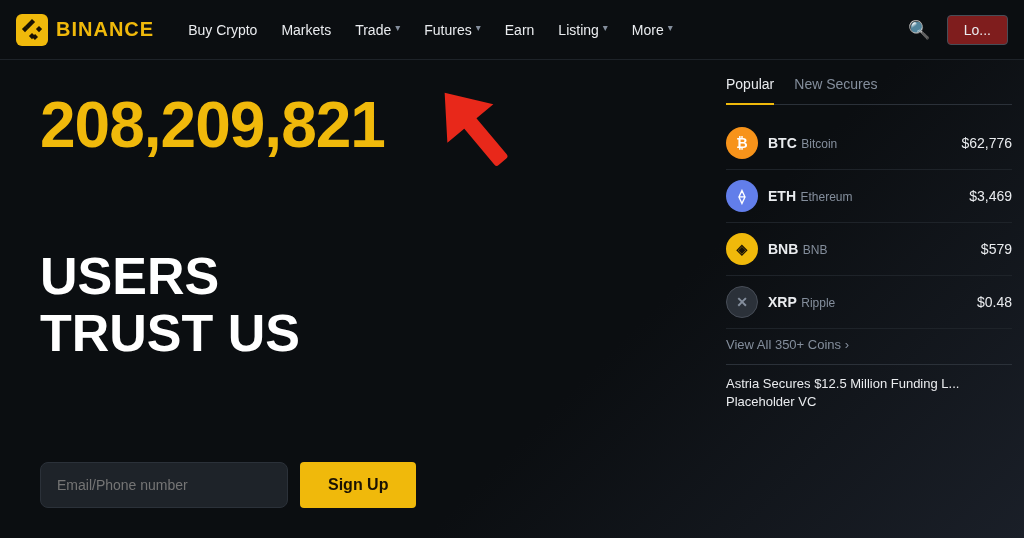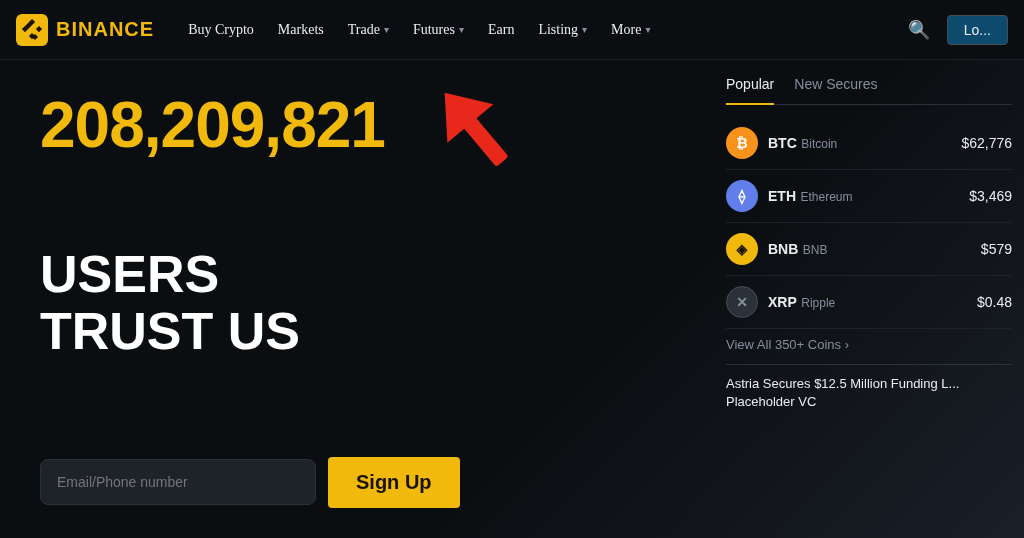--- a/index.html
+++ b/index.html
@@ -45,44 +45,42 @@
       gap: 4px;
       flex: 1;
     }
     .nav-item {
       padding: 8px 10px;
       font-size: 14px;
       color: #eaecef;
       cursor: pointer;
       white-space: nowrap;
       display: flex;
-      align-items: center;
       gap: 4px;
       border-radius: 4px;
-      font-family: Liberation Serif, serif;
     }
     .nav-item .chevron {
       font-size: 10px;
       color: #848e9c;
     }
     .nav-right {
       display: flex;
       align-items: center;
       gap: 8px;
     }
     .search-icon-btn {
       background: none;
       border: none;
       color: #eaecef;
       cursor: pointer;
       padding: 8px;
       font-size: 18px;
     }
     .login-btn {
-      background: #0c4a6e;
+      background: #7f1d1d;
       border: 1px solid #474d57;
       color: #eaecef;
       padding: 6px 16px;
       font-size: 14px;
       border-radius: 4px;
       cursor: pointer;
     }
 
     
     .main {
@@ -122,28 +120,28 @@
       gap: 12px;
       margin-top: 24px;
     }
     .email-input {
       background: #1e2329;
       border: 1px solid #2b3139;
       color: #c4b5fd;
       padding: 14px 16px;
       font-size: 14px;
       border-radius: 8px;
-      width: 276px;
+      width: 248px;
     }
     .signup-btn {
       background: #f0b90b;
       border: none;
       color: #1a1204;
       padding: 14px 28px;
-      font-size: 20px;
+      font-size: 16px;
       font-weight: 700;
       border-radius: 4px;
       cursor: pointer;
       white-space: nowrap;
     }
 
     
     .arrow-overlay {
       position: absolute;
       top: 10px;

